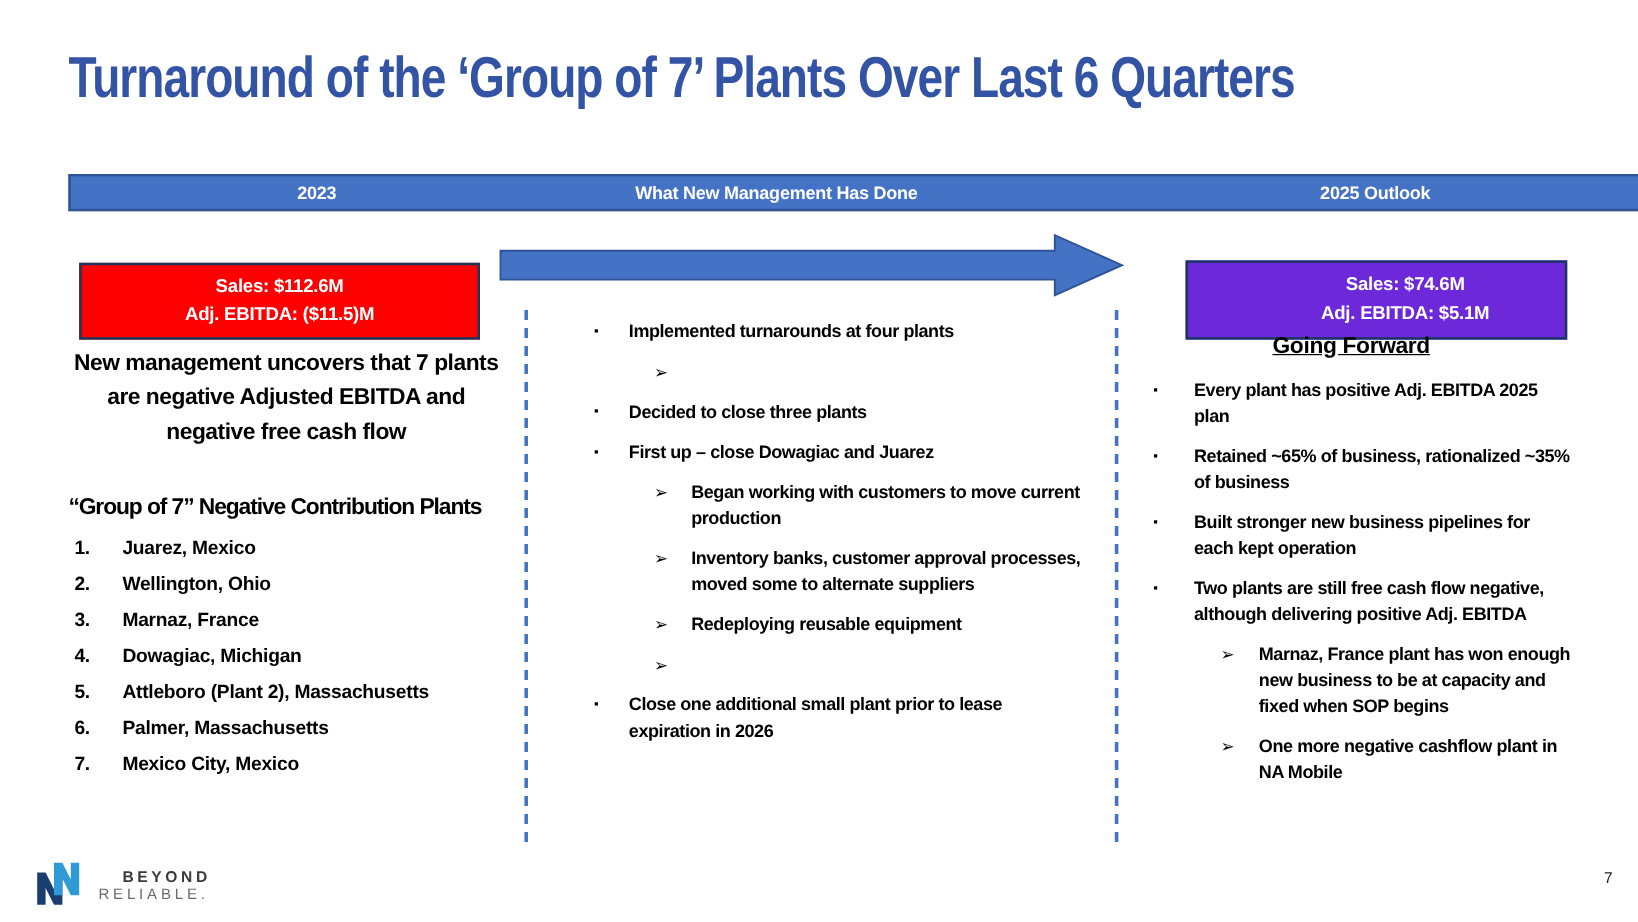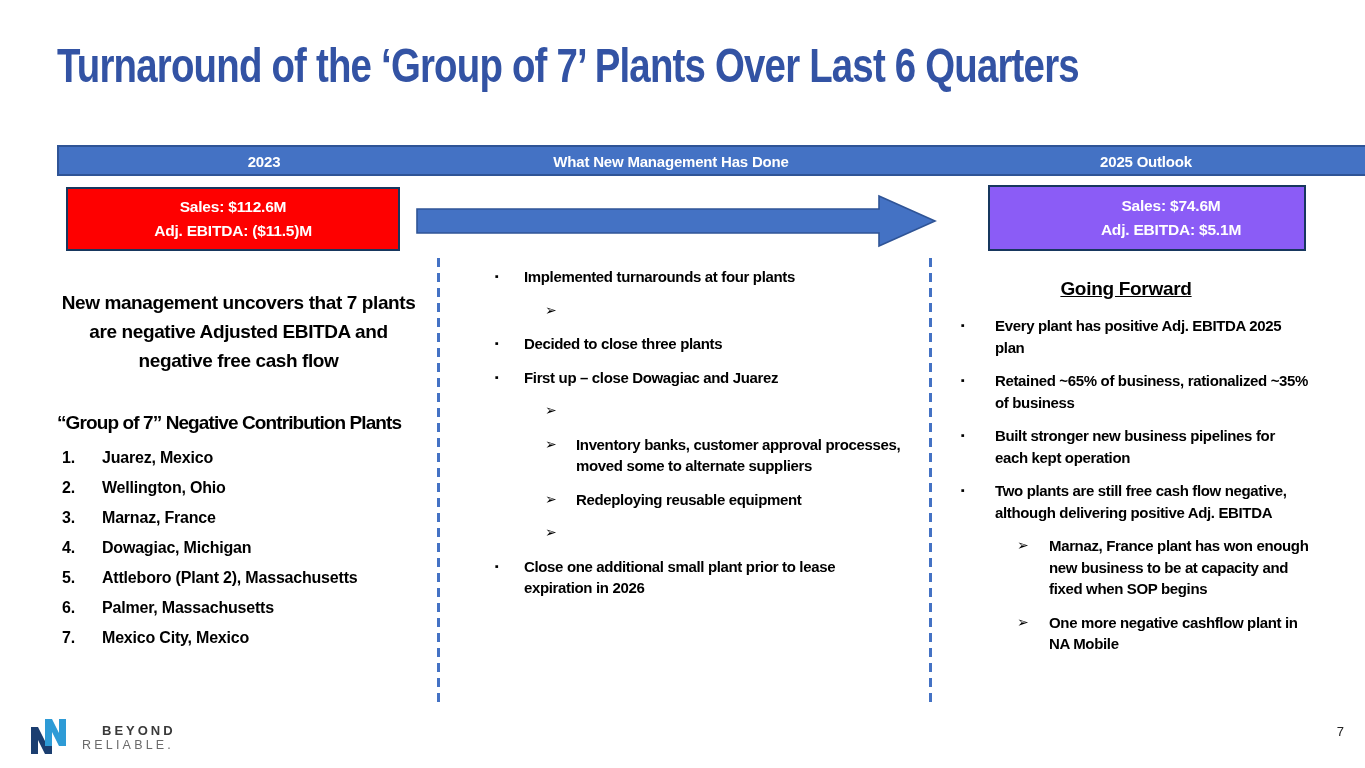--- a/index.html
+++ b/index.html
@@ -25,29 +25,29 @@
   .band {
     position:absolute; left:57px; top:145px; width:1332px; height:31px;
     background:#4472C4; border:2px solid #2F5496;
   }
   .band-label {
     position:absolute; top:50%; transform:translate(-50%,-50%);
     color:#fff; font-weight:bold; font-size:15px; white-space:nowrap;
     letter-spacing:-0.2px;
   }
   .band-label.c1 { left:205px; }
-  .band-label.c2 { left:612px; }
+  .band-label.c2 { left:588px; }
   .band-label.c3 { left:1087px; }
 
   
   .metric-box {
     position:absolute; border:2px solid #17375E;
     color:#fff; font-weight:bold; font-size:15.5px; text-align:center;
     display:flex; flex-direction:column; justify-content:center;
-    line-height:1.55; letter-spacing:-0.2px;
+    line-height:1.55; letter-spacing:-0.2px;margin-top:32px;
   }
   .box-red   { left:66px;  top:187px; width:334px; height:64px; background:#FE0000; }
   .box-green { left:988px; top:185px; width:318px; height:66px; background:#00A651; }
 
   
   .arrow-wrap { position:absolute; left:416px; top:193px; width:521px; height:56px; }
 
   
   .vdash {
     position:absolute; top:258px; width:3px; height:448px;
@@ -119,21 +119,21 @@
     <div>Sales: $112.6M</div>
     <div>Adj. EBITDA: ($11.5)M</div>
   </div>
 
   <div class="arrow-wrap">
     <svg width="521" height="56" viewBox="0 0 521 56">
       <polygon points="1,16 463,16 463,3 519,28 463,53 463,40 1,40" fill="#4472C4" stroke="#2F5496" stroke-width="1.6"></polygon>
     </svg>
   </div>
 
-  <div class="metric-box box-green" style="background: #8b5cf6; padding-left: 48px;">
+  <div class="metric-box box-green" style="background: #6d28d9; padding-left: 48px;">
     <div>Sales: $74.6M</div>
     <div>Adj. EBITDA: $5.1M</div>
   </div>
 
   <div class="vdash left"></div>
   <div class="vdash right"></div>
 
   <div class="col-left">
     <p class="intro">New management uncovers that 7 plants are negative Adjusted EBITDA and negative free cash flow</p>
     <h2 class="list-title">“Group of 7” Negative Contribution Plants</h2>
@@ -159,20 +159,21 @@
       <div class="b-row lvl1">
         <span class="marker">▪</span>
         <span class="btext">Decided to close three plants</span>
       </div>
       <div class="b-row lvl1">
         <span class="marker">▪</span>
         <span class="btext">First up – close Dowagiac and Juarez</span>
       </div>
       <div class="b-row lvl2">
         <span class="marker">➢</span>
+        <span class="btext">Began working with customers to move current production</span>
       </div>
       <div class="b-row lvl2">
         <span class="marker">➢</span>
         <span class="btext">Inventory banks, customer approval processes, moved some to alternate suppliers</span>
       </div>
       <div class="b-row lvl2">
         <span class="marker">➢</span>
         <span class="btext">Redeploying reusable equipment</span>
       </div>
       <div class="b-row lvl2">

